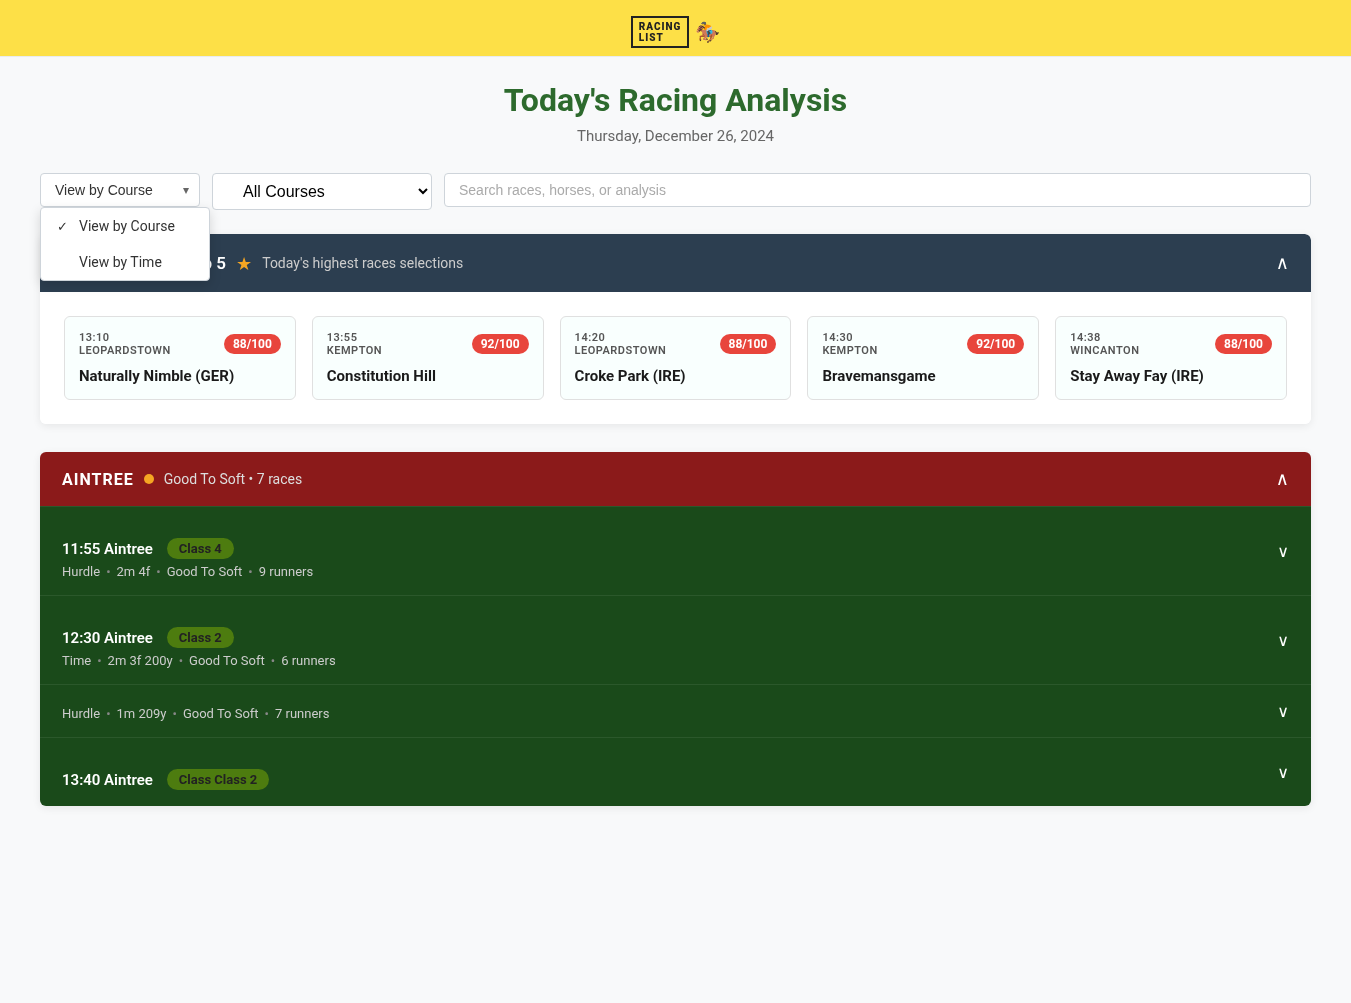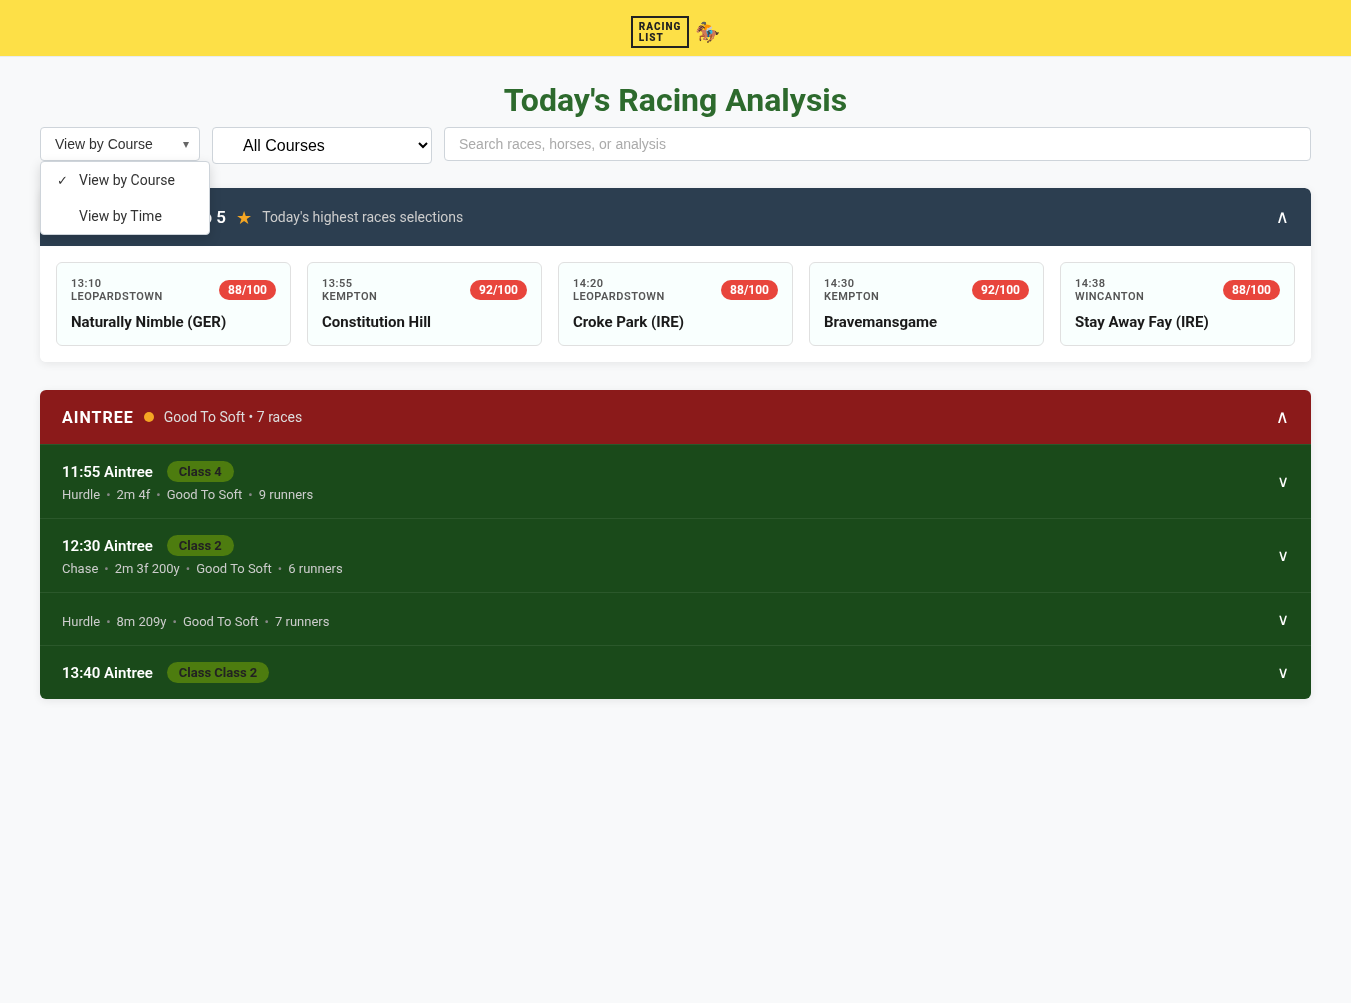--- a/index.html
+++ b/index.html
@@ -186,21 +186,21 @@
 
     .top5-section {
       margin-bottom: 28px;
       border-radius: 6px;
       overflow: hidden;
       box-shadow: 0 2px 8px rgba(0,0,0,0.08);
     }
 
     .top5-cards {
       background: #fff;
-      padding: 16px;
+      padding: 24px;
       display: flex;
       gap: 16px;
     }
 
     .race-card {
       flex: 1;
       border: 1px solid #e0e0e0;
       border-radius: 6px;
       padding: 14px;
       background: #f9fffe;
@@ -292,20 +292,21 @@
     }
 
     .race-row:first-of-type {
       border-top: none;
     }
 
     .race-row-left {
       display: flex;
       align-items: center;
       gap: 14px;
+      margin-top: 15px;
     }
 
     .race-time-course {
       font-size: 15px;
       font-weight: 600;
     }
 
     .class-badge {
       background: #4d7c0f;
       color: #222;
@@ -339,20 +340,21 @@
 <div class="header">
   <div class="logo-container">
     <div class="logo-box">RACING<br>LIST</div>
     <span style="font-size:20px;">🏇</span>
   </div>
 </div>
 
 <div class="page-content">
 
   <h1 class="page-title">Today's Racing Analysis</h1>
+  <p class="page-subtitle">Thursday, December 26, 2024</p>
 
   <div class="controls-row">
 
     <div class="view-dropdown-wrapper">
       <button class="view-dropdown-btn">
         <span>View by Course</span>
       </button>
 
       <div class="dropdown-menu">
         <div class="dropdown-item">
@@ -455,38 +457,38 @@
       <span class="chevron-icon">∨</span>
     </div>
 
     <div class="race-row">
       <div>
         <div class="race-row-left">
           <span class="race-time-course">12:30 Aintree</span>
           <span class="class-badge">Class 2</span>
         </div>
         <div class="race-details">
-          <span>Chase</span>
+          <span>Time</span>
           <span class="race-details-dot">•</span>
           <span>2m 3f 200y</span>
           <span class="race-details-dot">•</span>
           <span>Good To Soft</span>
           <span class="race-details-dot">•</span>
           <span>6 runners</span>
         </div>
       </div>
       <span class="chevron-icon">∨</span>
     </div>
 
     <div class="race-row">
       <div>
         <div class="race-details">
           <span>Hurdle</span>
           <span class="race-details-dot">•</span>
-          <span>8m 209y</span>
+          <span>1m 209y</span>
           <span class="race-details-dot">•</span>
           <span>Good To Soft</span>
           <span class="race-details-dot">•</span>
           <span>7 runners</span>
         </div>
       </div>
       <span class="chevron-icon">∨</span>
     </div>
 
     <div class="race-row">

